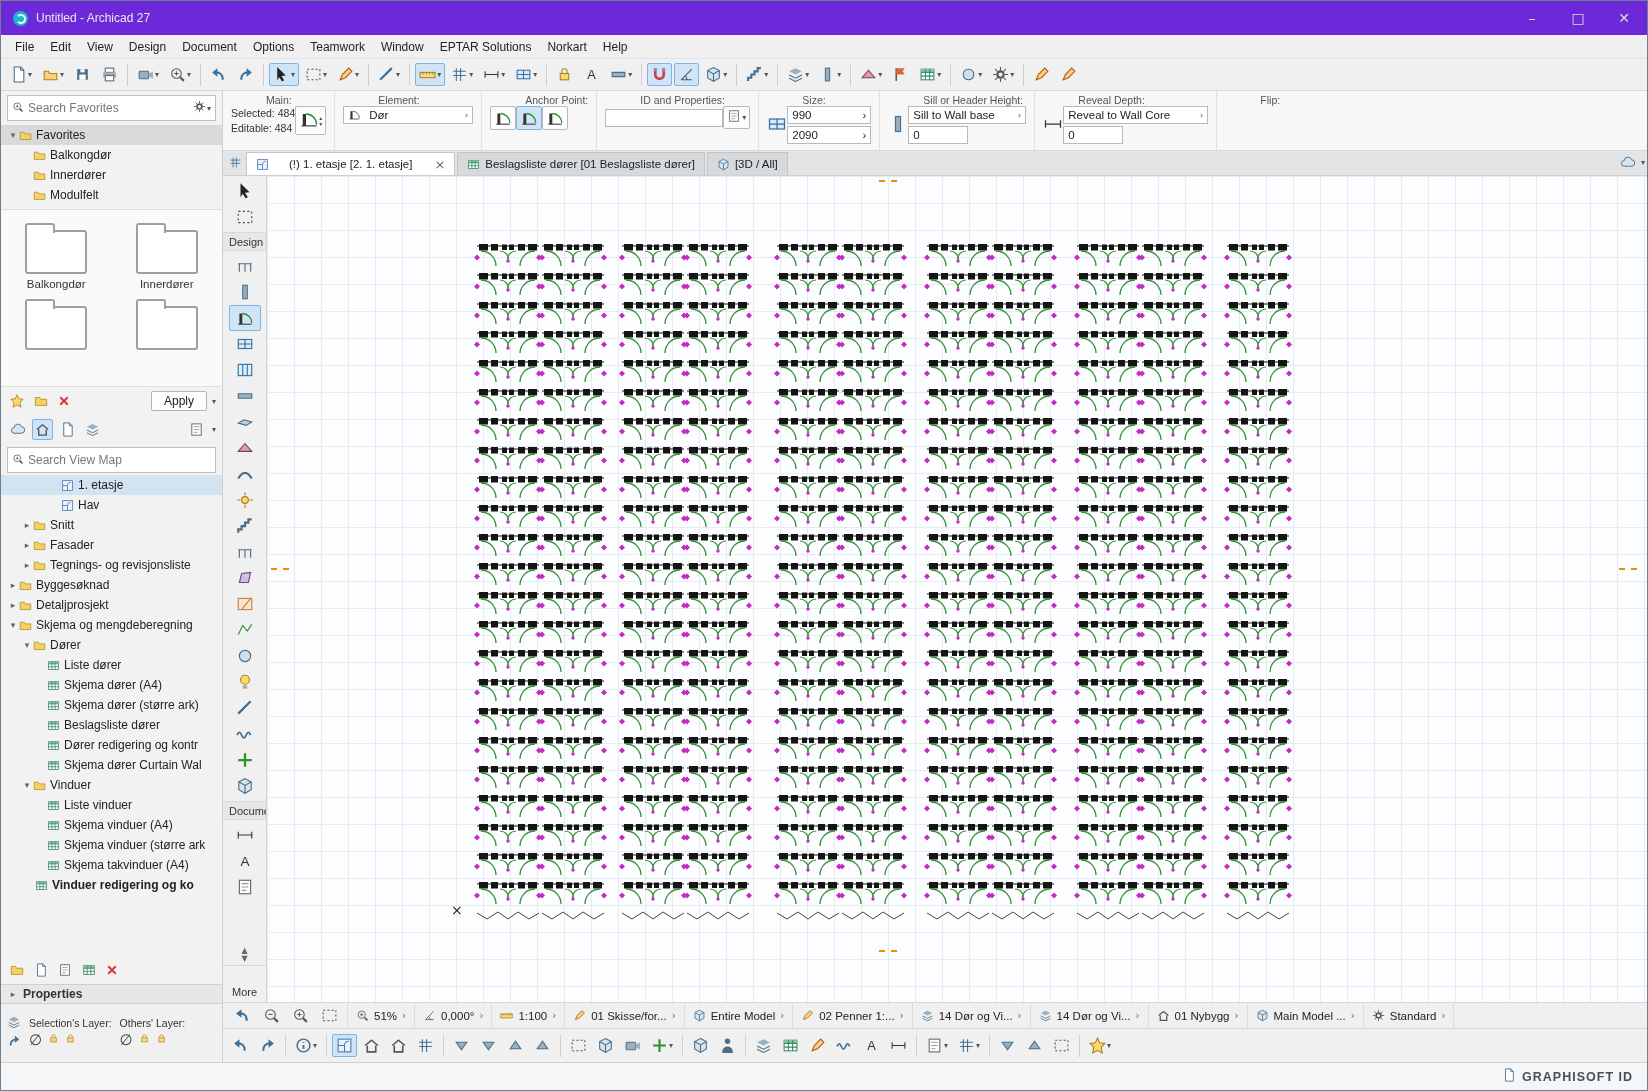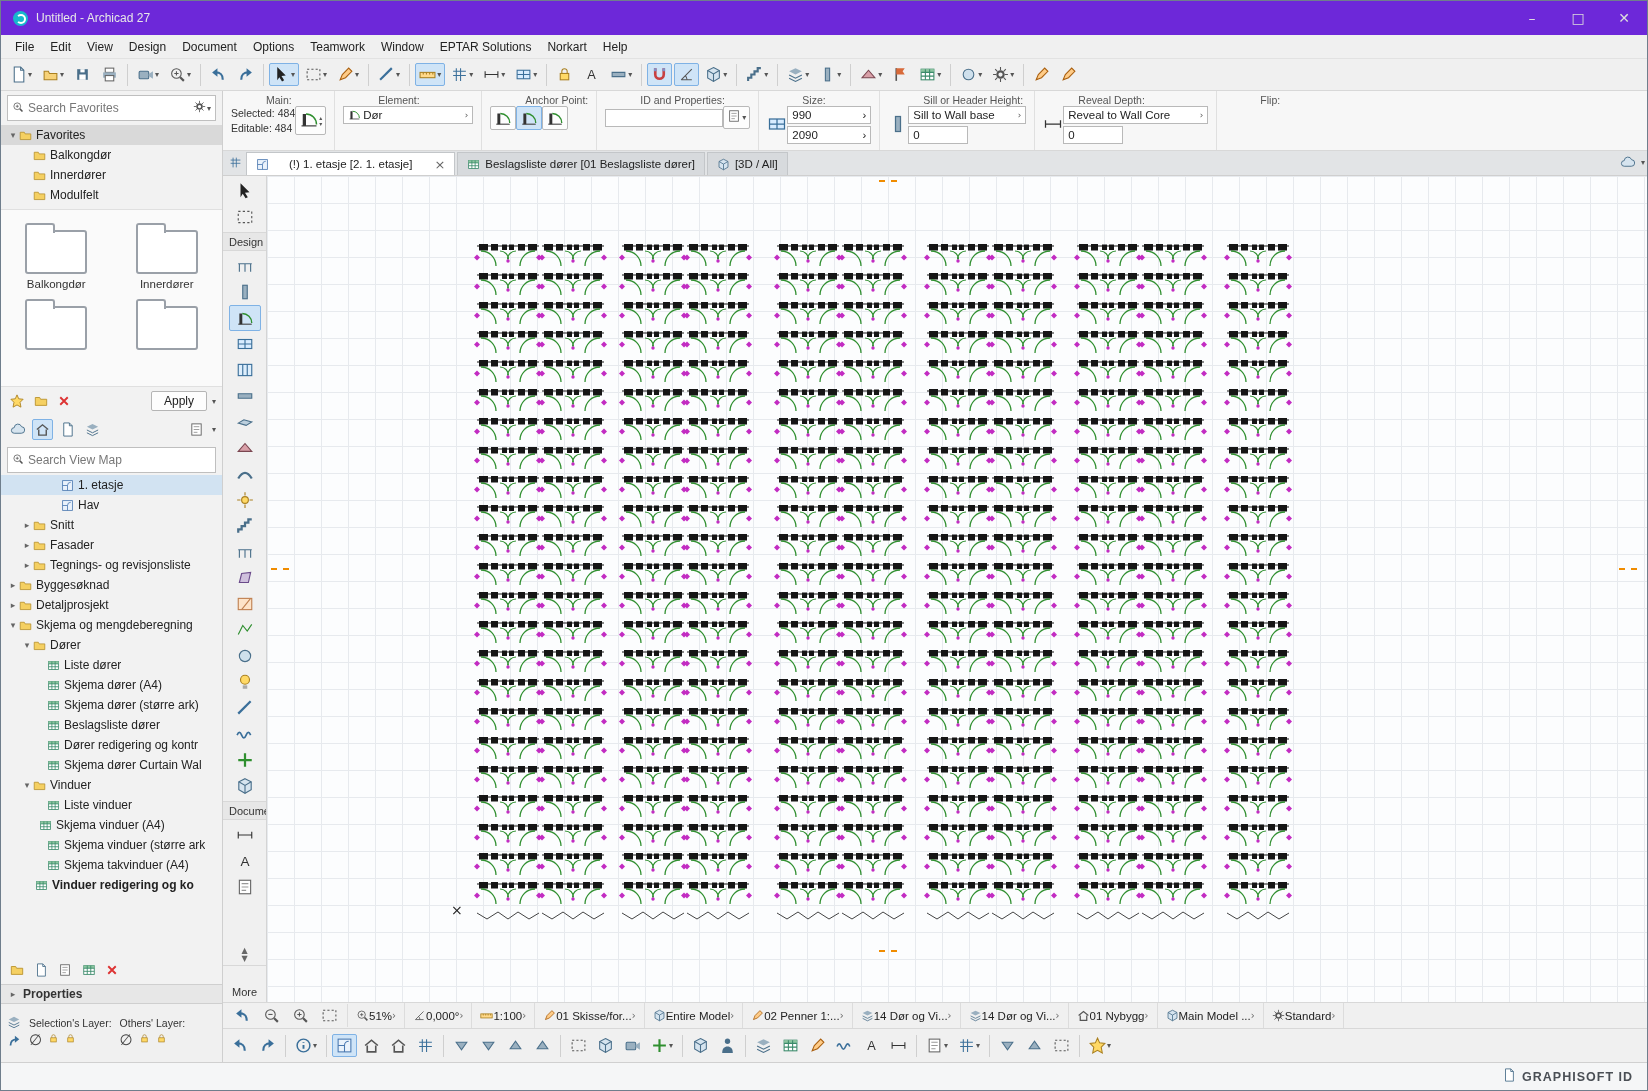--- a/index.html
+++ b/index.html
@@ -100,21 +100,21 @@
   .handle{position:absolute;width:18px;height:0;border-top:2px dashed #f08c00;}
   .h-top{left:612px;top:4px;}
   .h-bottom{left:612px;top:774px;}
   .h-left{left:4px;top:392px;}
   .h-right{right:10px;top:392px;}
   .origin-x{position:absolute;left:184px;top:726px;font-size:14px;color:#222;font-family:"DejaVu Sans",sans-serif;}
 
   
   .statusbar{height:26px;background:#f0f0f0;border-top:1px solid #d8d8d8;display:flex;align-items:center;flex:0 0 auto;overflow:hidden;padding:0 2px;}
   .sb-nav{display:flex;align-items:center;gap:2px;padding:0 4px;border-right:1px solid #dcdcdc;}
-  .combo{display:flex;align-items:center;height:100%;padding:0 8px;border-right:1px solid #dcdcdc;white-space:nowrap;cursor:default;font-size:11.5px;}
+  .combo{display:flex;align-items:center;gap:5px;height:100%;padding:0 8px;border-right:1px solid #dcdcdc;white-space:nowrap;cursor:default;font-size:11.5px;}
   .combo .flyout{font-size:10px;color:#666;font-family:"DejaVu Sans",sans-serif;}
 
   
   .bottom-toolbar{height:34px;background:#f0f0f0;border-top:1px solid #d8d8d8;display:flex;align-items:center;padding:0 4px;flex:0 0 auto;overflow:hidden;}
 
   
   .footer{height:28px;background:#f5f6f7;border-top:1px solid #d0d0d0;display:flex;align-items:center;flex:0 0 auto;}
   .brand{margin-left:auto;margin-right:14px;display:flex;align-items:center;gap:6px;color:#4a4f55;font-weight:bold;font-size:12.5px;letter-spacing:1px;}
 </style>
 </head>
@@ -752,21 +752,21 @@
             <span class="chev"></span>
             <span class="svgi">
               <svg viewBox="0 0 16 16" width="13" height="13">
                 <rect x="2" y="3" width="12" height="10" fill="#fff" stroke="#3a8a6a"></rect>
                 <rect x="2" y="3" width="12" height="3" fill="#8cc6a0"></rect>
                 <path d="M2 6h12M2 9.5h12M6 3v10M10 3v10" stroke="#3a8a6a"></path>
               </svg>
             </span>
             <span class="tlabel">Liste vinduer</span>
           </div>
-          <div class="trow" style="padding-left: 26px;">
+          <div class="trow" style="padding-left: 34px;">
             <span class="chev"></span>
             <span class="svgi">
               <svg viewBox="0 0 16 16" width="13" height="13">
                 <rect x="2" y="3" width="12" height="10" fill="#fff" stroke="#3a8a6a"></rect>
                 <rect x="2" y="3" width="12" height="3" fill="#8cc6a0"></rect>
                 <path d="M2 6h12M2 9.5h12M6 3v10M10 3v10" stroke="#3a8a6a"></path>
               </svg>
             </span>
             <span class="tlabel">Skjema vinduer (A4)</span>
           </div>
@@ -932,21 +932,21 @@
         <div class="ib-sec">
           <span class="ib-label">Element:</span>
           <span class="ib-drop" style="width:130px">
             <span><span class="svgi">
                   <svg viewBox="0 0 16 16" width="13" height="13">
                     <path d="M2 13.5h12" stroke="#444"></path>
                     <rect x="3" y="4" width="2.6" height="9.5" fill="#333"></rect>
                     <path d="M5.6 4a8.4 8.4 0 0 1 8.4 8.4" fill="none" stroke="#2f8f2f" stroke-width="1.2"></path>
                   </svg>
                 </span></span>
-            <span style="margin-left:2px">Dør</span>
+            <span style="margin-left:8px">Dør</span>
             <span class="flyout">›</span>
           </span>
         </div>
 
         <div class="ib-sec">
           <span class="ib-label">Anchor Point:</span>
           <span class="ib-row">
             <span class="ib-iconbtn">
                 <span class="svgi">
                   <svg viewBox="0 0 16 16" width="18" height="18">

